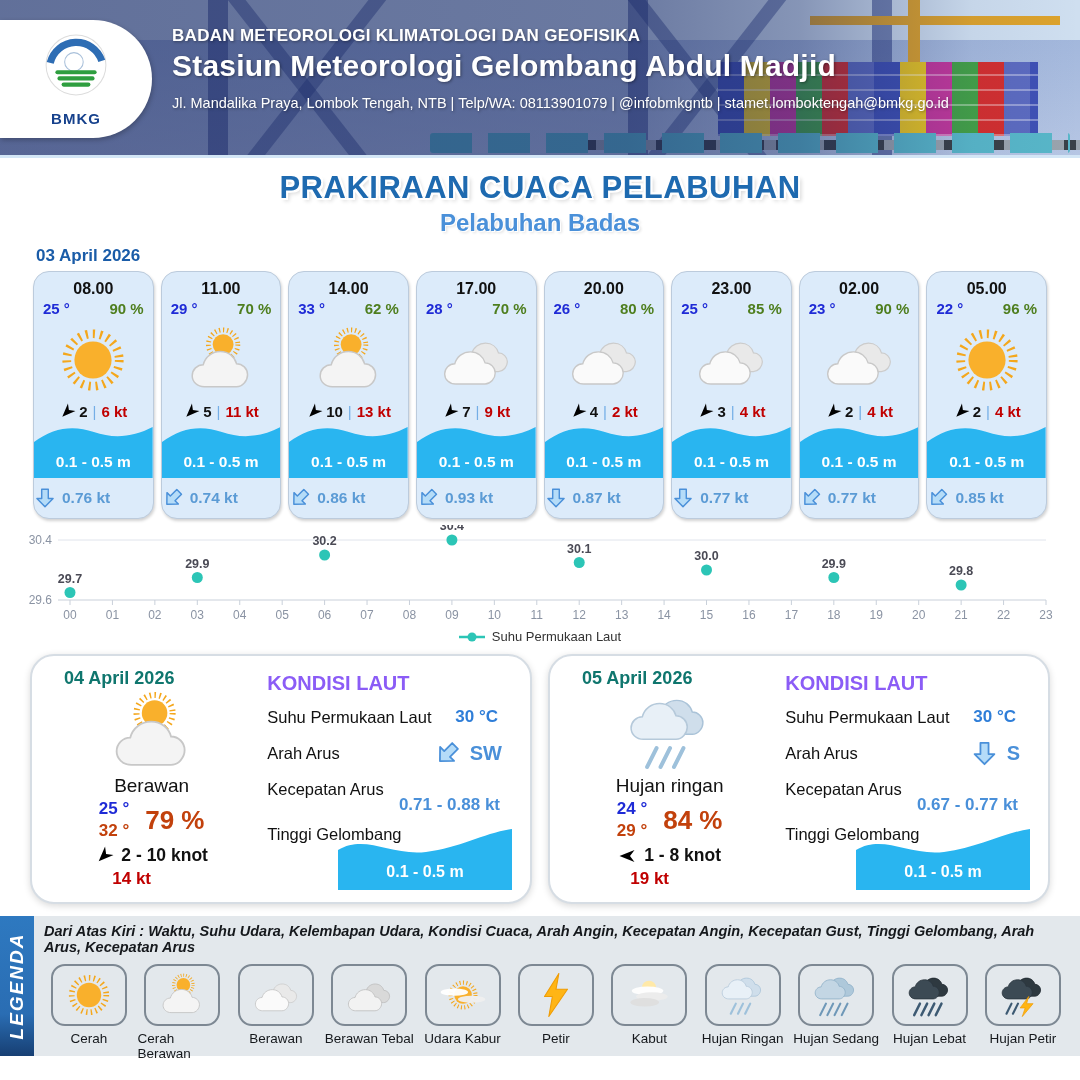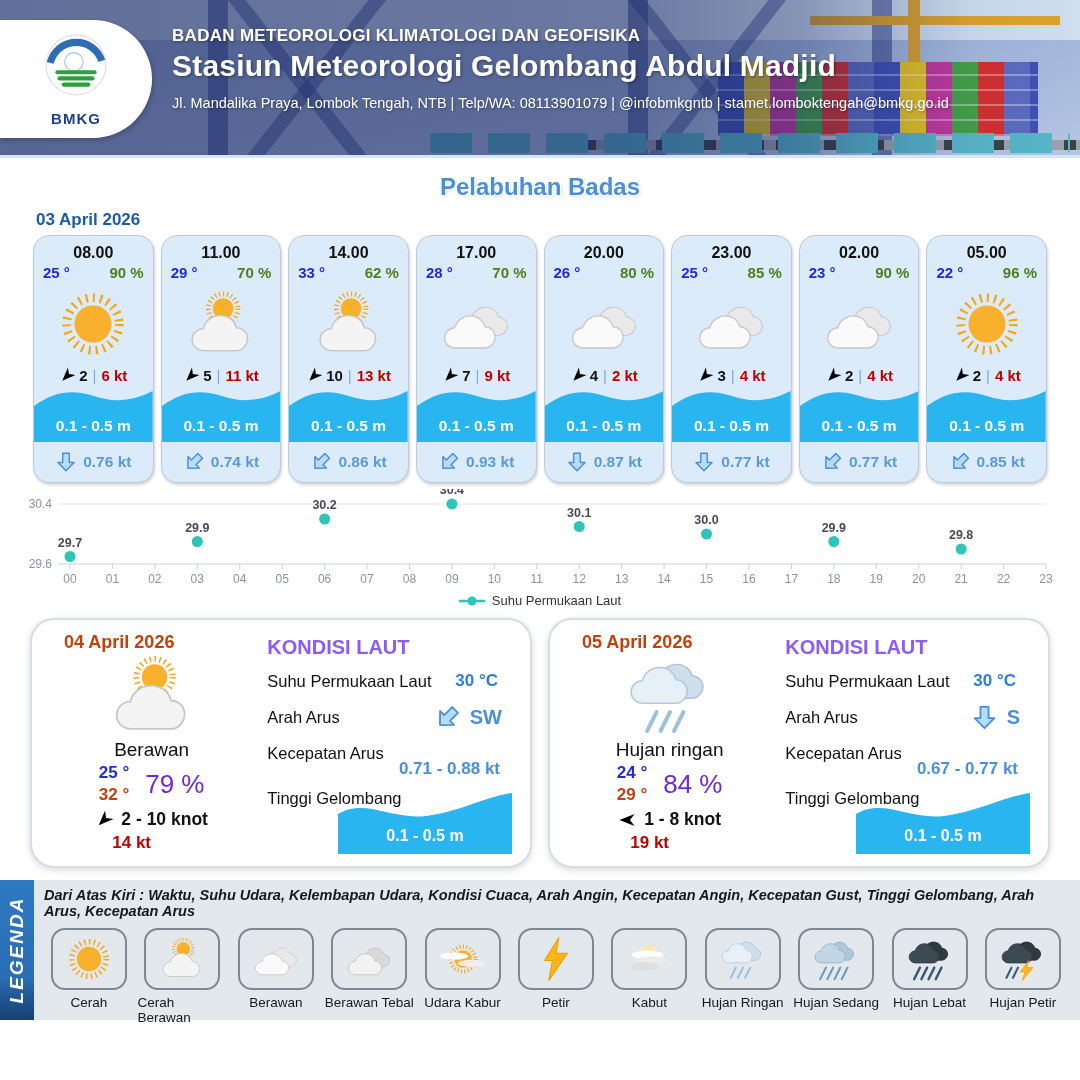--- a/index.html
+++ b/index.html
@@ -68,21 +68,21 @@
     font-size:15px; font-weight:bold; margin-bottom:2px; }
   .wind-dart { width:16px; height:16px; display:inline-block; }
   .wind-dart svg { width:100%; height:100%; display:block; }
   .wind-dart polygon { fill:#000; }
   .fc-sep { color:#74aee6; font-weight:normal; padding:0 1px; }
   .fc-gust { color:#c00000; }
   .fc-wave { position:relative; height:56px; flex-shrink:0; }
   .fc-wave svg { position:absolute; inset:0; width:100%; height:100%; }
   .fc-wave span { position:absolute; left:0; right:0; bottom:7px; text-align:center;
     color:#fff; font-weight:bold; font-size:15.5px; }
-  .fc-current { height:40px; flex-shrink:0; display:flex; align-items:center; justify-content:center;
+  .fc-current { height:40px; flex-shrink:0; display:flex; align-items:center; justify-content:flex-start;
     gap:6px; color:#5b9bd5; font-weight:bold; font-size:15.5px; }
   .cur-arrow { width:22px; height:22px; display:inline-block; }
   .cur-arrow svg { width:100%; height:100%; display:block; }
   .wind-dart[data-dir="SW"] svg { transform:rotate(225deg); }
   .wind-dart[data-dir="W"]  svg { transform:rotate(270deg); }
   .cur-arrow[data-dir="S"]  svg { transform:rotate(0deg); }
   .cur-arrow[data-dir="SW"] svg { transform:rotate(45deg); }
 
   
   .chart-wrap { margin-top:6px; }
@@ -91,28 +91,28 @@
   .xlab { fill:#8a93a3; font-size:12px; text-anchor:middle; }
   .vlab { fill:#4a4a55; font-size:12.5px; font-weight:bold; text-anchor:middle; }
   .chart-legend { display:flex; align-items:center; justify-content:center; gap:7px;
     font-size:13px; color:#333; margin-top:2px; }
 
   
   .daily-row { display:flex; gap:16px; padding:0 30px; margin-top:10px; }
   .dcard { flex:1; height:250px; background:#fff; border:2px solid #d6dde4; border-radius:24px;
     box-shadow:0 2px 7px rgba(0,0,0,.15); padding:12px 18px 10px 18px; display:flex; }
   .d-left { width:44%; display:flex; flex-direction:column; align-items:center; }
-  .d-date { align-self:flex-start; font-size:18px; font-weight:bold; color:#c2410c; margin-left:14px; }
+  .d-date { align-self:flex-start; font-size:18px; font-weight:bold; color:#0f766e; margin-left:14px; }
   .d-icon { height:86px; display:flex; align-items:center; justify-content:center; }
   .d-icon svg { width:86px; height:86px; }
   .d-cond { font-size:19px; margin-top:0px; }
   .d-th { display:flex; align-items:center; gap:16px; margin-top:2px; }
   .d-tmin { color:#1f2bd6; font-weight:bold; font-size:17px; }
   .d-tmax { color:#c2410c; font-weight:bold; font-size:17px; margin-top:2px; }
-  .d-hum { color:#6d28d9; font-weight:normal; font-size:26px; }
+  .d-hum { color:#c2410c; font-weight:bold; font-size:26px; }
   .d-wind { display:flex; align-items:center; gap:8px; margin-top:4px; font-size:17.5px; font-weight:bold; }
   .d-wind .wind-dart { width:18px; height:18px; }
   .d-gust { color:#c00000; font-weight:bold; font-size:17px; margin-top:3px; margin-right:40px; }
   .d-right { flex:1; position:relative; padding-left:14px; padding-top:2px; }
   .d-seatitle { color:#8b5cf6; font-weight:bold; font-size:20px; margin:2px 0 12px 0; }
   .sea-row { display:flex; justify-content:space-between; align-items:center; margin-bottom:13px; font-size:16.5px; }
   .sea-val { color:#2f7ed8; font-weight:bold; font-size:17px; padding-right:14px; }
   .sea-arrow { display:flex; align-items:center; gap:9px; padding-right:10px; }
   .sea-arrow .cur-arrow { width:27px; height:27px; }
   .sea-dir { color:#4a90d9; font-weight:bold; font-size:20px; }
@@ -173,20 +173,21 @@
     <div class="logo-text">BMKG</div>
   </div>
   <div class="hdr-text">
     <div class="hdr-agency">BADAN METEOROLOGI KLIMATOLOGI DAN GEOFISIKA</div>
     <div class="hdr-station">Stasiun Meteorologi Gelombang Abdul Madjid</div>
     <div class="hdr-address">Jl. Mandalika Praya, Lombok Tengah, NTB | Telp/WA: 08113901079 | @infobmkgntb | stamet.lomboktengah@bmkg.go.id</div>
   </div>
 </div>
 
 <div class="title-wrap">
+  <h1 class="main-title">PRAKIRAAN CUACA PELABUHAN</h1>
   <h2 class="sub-title">Pelabuhan Badas</h2>
 </div>
 
 <div class="date1">03 April 2026</div>
 
 <div class="cards-row" id="cards-row">
   <div class="fcard">
     <div class="fc-time">08.00</div>
     <div class="fc-th">
       <span class="fc-temp">25 °</span>

